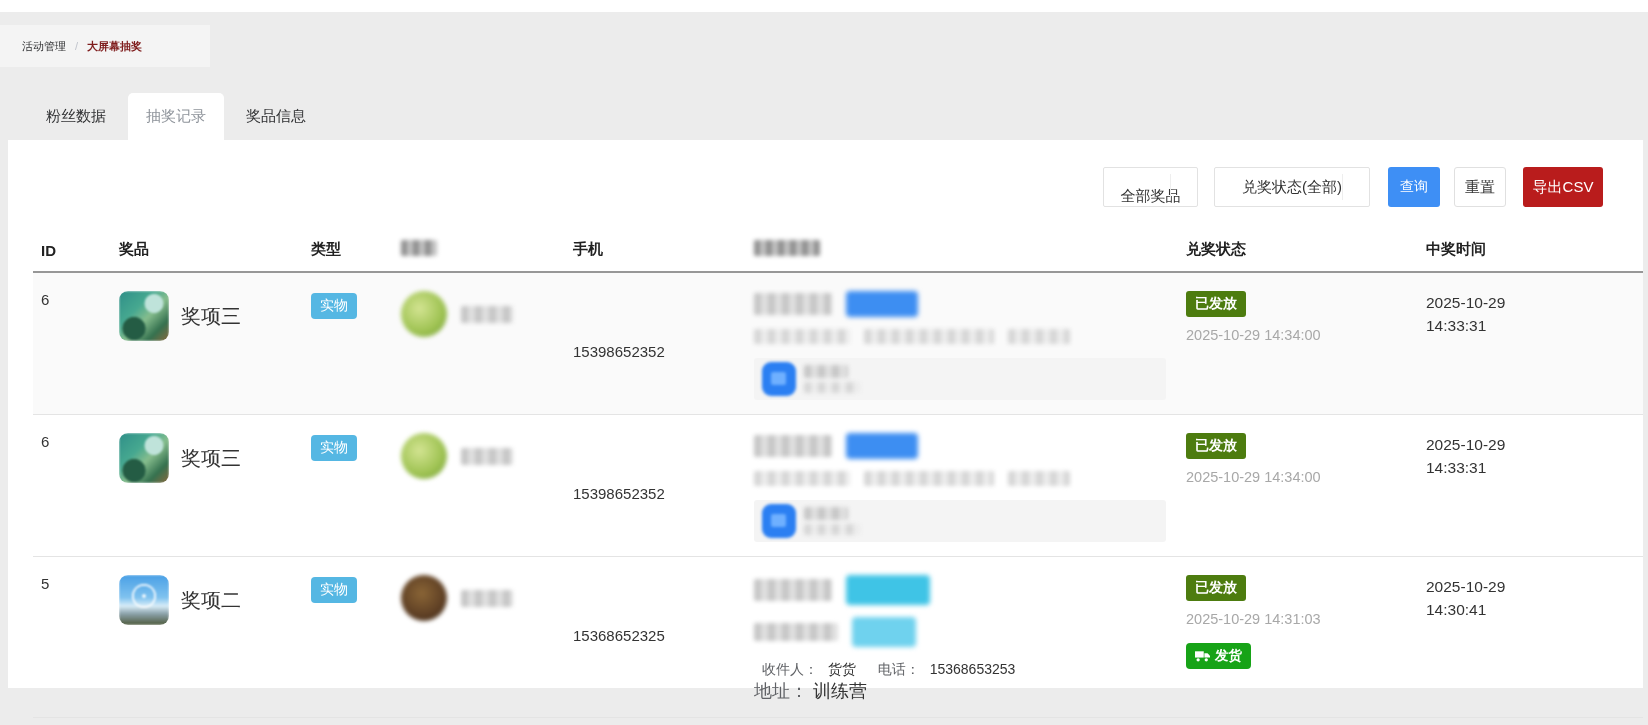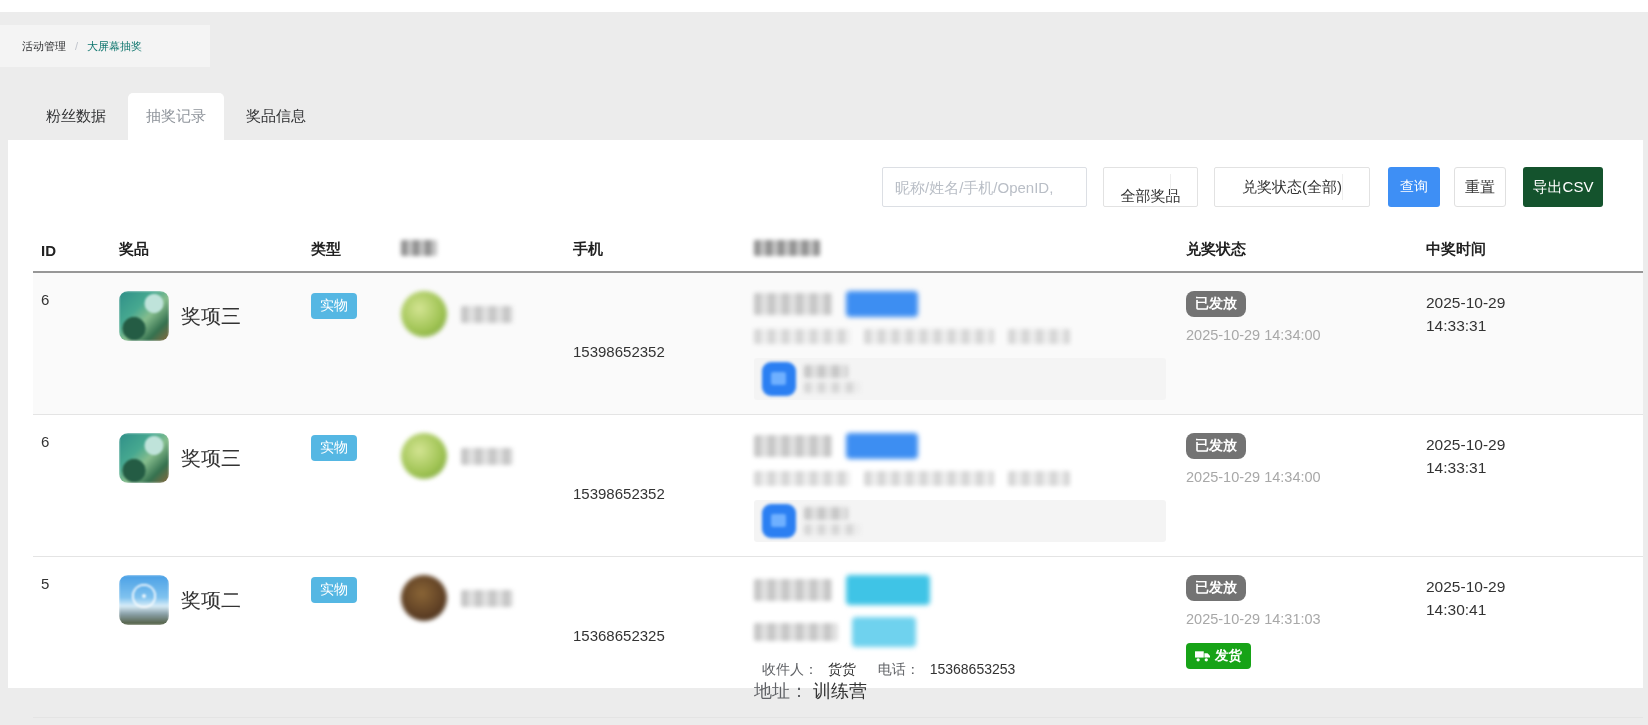--- a/index.html
+++ b/index.html
@@ -15,21 +15,21 @@
 
   
   .breadcrumb-box {
     position:absolute; top:25px; left:0; width:210px; height:42px;
     background:#f4f4f4; display:flex; align-items:center; padding-left:22px;
     font-size:11px;
     text-align:center;
   }
   .crumb-parent { color:#303133; }
   .crumb-sep { color:#c0c4cc; margin:0 9px; }
-  .crumb-current { color:#0f766e; }
+  .crumb-current { color:#7f1d1d;font-weight:bold; }
 
   
   .tabbar { position:absolute; top:93px; left:8px; right:0; height:47px; display:flex; align-items:stretch; padding-left:20px; font-size:15px; }
   .tab { display:flex; align-items:center; padding:0 18px; cursor:pointer; color:#303133; }
   .tab.active {
     background:#fff; color:#8f949b; border-radius:5px 5px 0 0; margin:0 4px;
   }
 
   
   .content {
@@ -55,21 +55,21 @@
   }
   .sel:after { content:""; position:absolute; right:26px; top:6px; bottom:6px; width:1px; background:#eee; }
   .sel-prize { width:95px; margin-left:16px;align-items:flex-end; }
   .sel-status { width:156px; margin-left:16px; }
   .btn {
     height:40px; border-radius:3px; font-size:14px; display:flex; align-items:center; justify-content:center;
     cursor:pointer; border:none; font-family:"Liberation Sans","DejaVu Sans",sans-serif;
   }
   .btn-query { width:52px; margin-left:18px; background:#3e8ff5; color:#fff; }
   .btn-reset { width:52px; margin-left:14px; background:#fff; color:#333; border:1px solid #e0e0e0; font-size:15px; }
-  .btn-export { width:80px; margin-left:17px; background:#14532d; color:#fff; font-size:15px; }
+  .btn-export { width:80px; margin-left:17px; background:#b91c1c; color:#fff; font-size:15px; }
 
   
   table.records { border-collapse:collapse; table-layout:fixed; width:1610px; margin:90px 0 0 25px; }
   table.records th {
     text-align:left; font-size:15px; font-weight:bold; color:#222;
     padding:10px 8px 12px 8px; border-bottom:2px solid #979797; vertical-align:bottom;
   }
   table.records td {
     vertical-align:top; padding:18px 8px 14px 8px; font-size:15px; color:#333;
     border-bottom:1px solid #e4e4e4;
@@ -133,22 +133,22 @@
   .sub-text { display:flex; flex-direction:column; gap:4px; }
 
   .ship-line { margin-top:14px; font-size:14px; color:#606266;padding-left:8px; }
   .ship-line .val { color:#333; margin-right:18px; }
   .ship-line .lbl { margin-right:6px; }
   .addr-line { font-size:18px; color:#606266; }
   .addr-line .val { color:#333; }
 
   
   .status-badge {
-    display:inline-block; background:#737373; color:#fff; font-size:14px; font-weight:bold;
-    padding:4px 9px; border-radius:8px;
+    display:inline-block; background:#4d7c0f; color:#fff; font-size:14px; font-weight:bold;
+    padding:4px 9px; border-radius:3px;
   }
   .status-time { margin-top:10px; font-size:14.5px; color:#a8a8a8; }
   .ship-btn {
     margin-top:16px; display:inline-flex; align-items:center; gap:5px;
     background:#17a317; color:#fff; font-size:13.5px; font-weight:bold;
     padding:4px 9px; border-radius:4px; border:none; cursor:pointer;
     font-family:"Liberation Sans","DejaVu Sans",sans-serif;
   }
 
   .wintime { display:inline-block; width:100px; line-height:1.5; font-size:15.5px; color:#333; }
@@ -166,21 +166,20 @@
 
 <div class="tabbar">
   <div class="tab">粉丝数据</div>
   <div class="tab active">抽奖记录</div>
   <div class="tab">奖品信息</div>
 </div>
 
 <div class="content">
 
   <div class="filterbar">
-    <input class="search-input" value="" placeholder="昵称/姓名/手机/OpenID," style="">
     <div class="sel sel-prize">
       <span>全部奖品</span>
     </div>
     <div class="sel sel-status">
       <span>兑奖状态(全部)</span>
     </div>
     <button class="btn btn-query">查询</button>
     <button class="btn btn-reset">重置</button>
     <button class="btn btn-export">导出CSV</button>
   </div>

